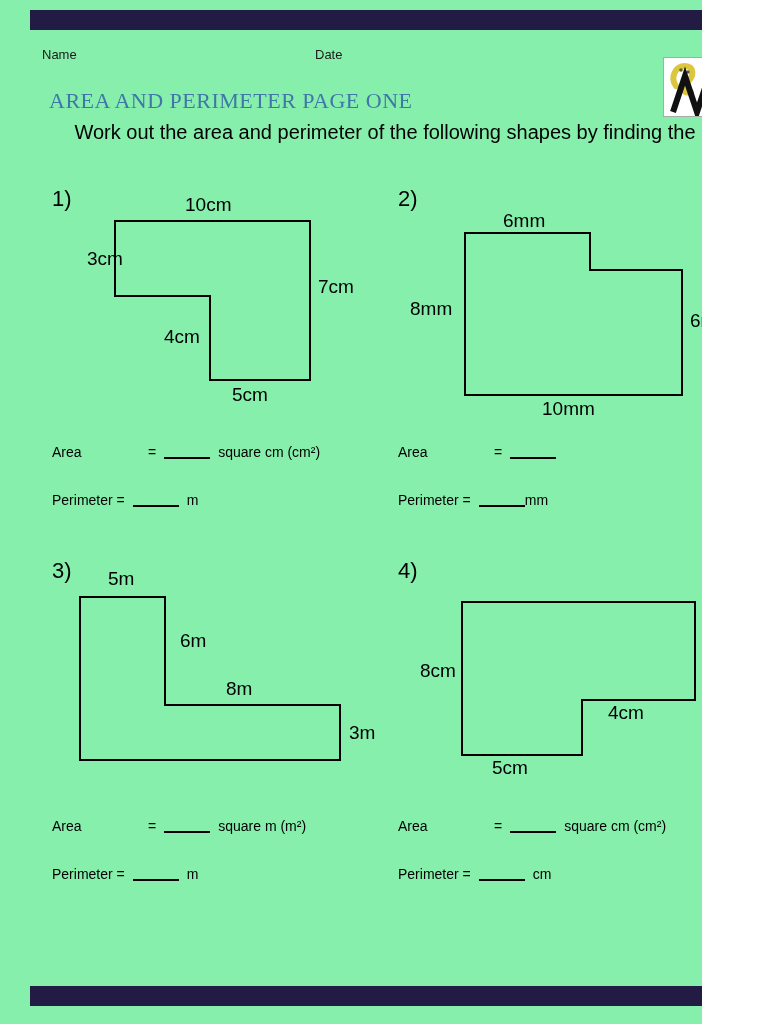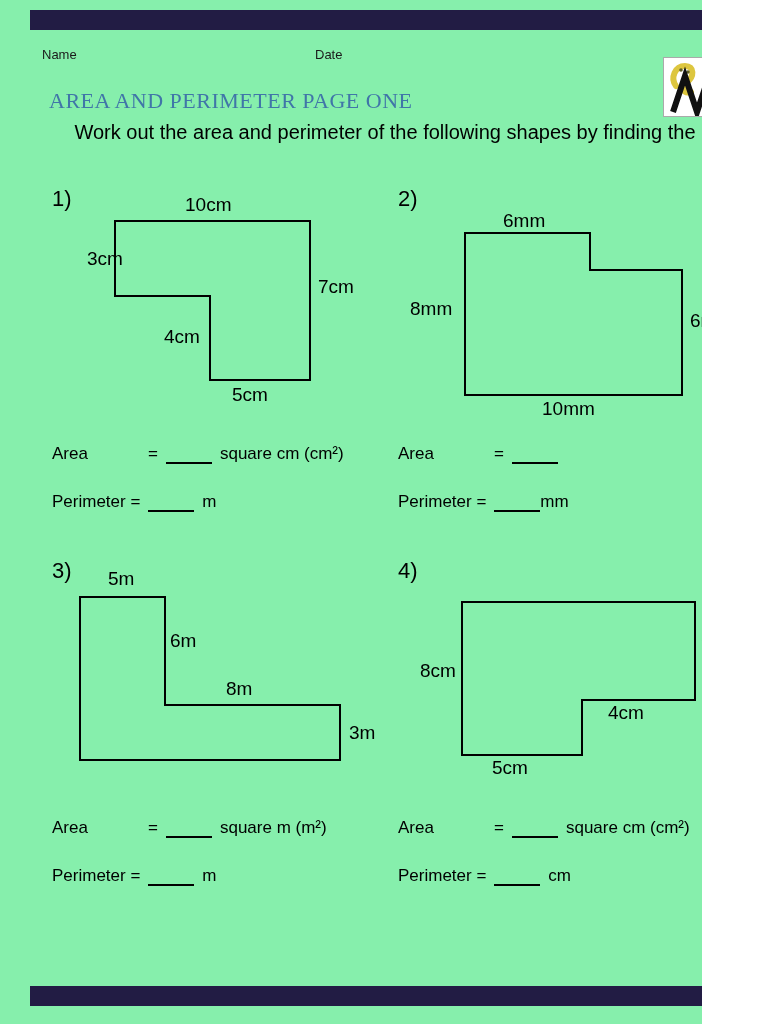--- a/index.html
+++ b/index.html
@@ -70,22 +70,22 @@
     stroke-width: 2;
   }
   .dim {
     position: absolute;
     font-size: 19px;
     white-space: nowrap;
   }
   .ans {
     position: absolute;
     display: flex;
-    align-items: flex-end;
-    font-size: 17px;
+    align-items: center;
+    font-size: 14px;
     white-space: nowrap;
   }
   .ans .ans-label { display: inline-block; width: 96px; }
   .ans .eq { margin-right: 8px; }
   .ans .plabel { margin-right: 8px; }
   .ans .blank {
     display: inline-block;
     width: 46px;
     height: 12px;
     border-bottom: 2px solid #000000;
@@ -162,21 +162,21 @@
     <span class="plabel">Perimeter =</span>
     <span class="blank"></span>
     <span class="unit">mm</span>
   </div>
 
   <span class="pnum" style="left:52px; top:558px;">3)</span>
   <svg class="shape" style="left:78px; top:595px;" width="264" height="167" viewBox="0 0 264 167">
     <polygon points="2,2 87,2 87,110 262,110 262,165 2,165"></polygon>
   </svg>
   <span class="dim" style="left:108px; top:568px;">5m</span>
-  <span class="dim" style="left:170px; top:630px;text-align:right;">6m</span>
+  <span class="dim" style="left:180px; top:630px;text-align:right;">6m</span>
   <span class="dim" style="left:226px; top:678px;">8m</span>
   <span class="dim" style="left:349px; top:722px;text-align:right;">3m</span>
 
   <span class="pnum" style="left:398px; top:558px;">4)</span>
   <svg class="shape" style="left:460px; top:600px;" width="237" height="157" viewBox="0 0 237 157">
     <polygon points="2,2 235,2 235,100 122,100 122,155 2,155"></polygon>
   </svg>
   <span class="dim" style="left:420px; top:660px;">8cm</span>
   <span class="dim" style="left:701px; top:630px;">6cm</span>
   <span class="dim" style="left:608px; top:702px;">4cm</span>

